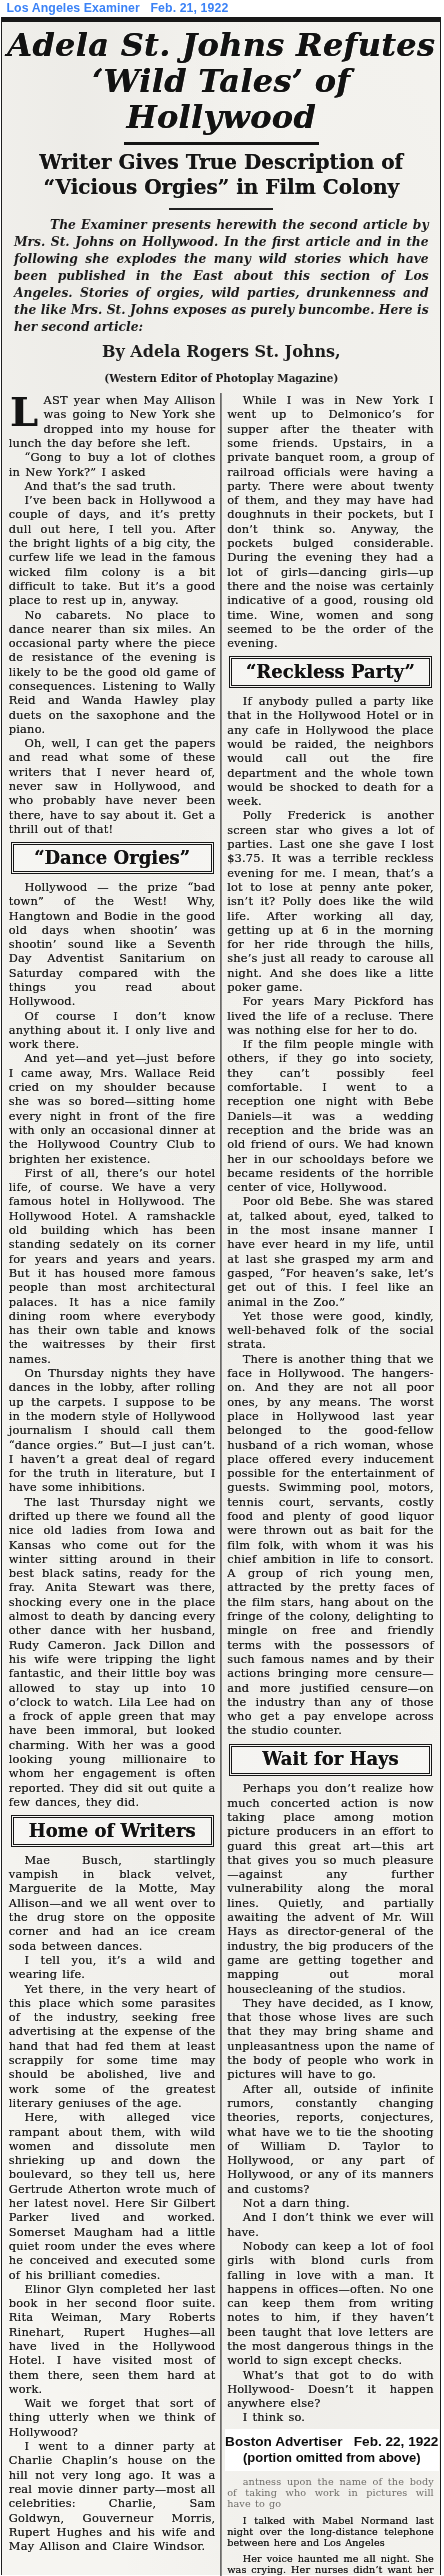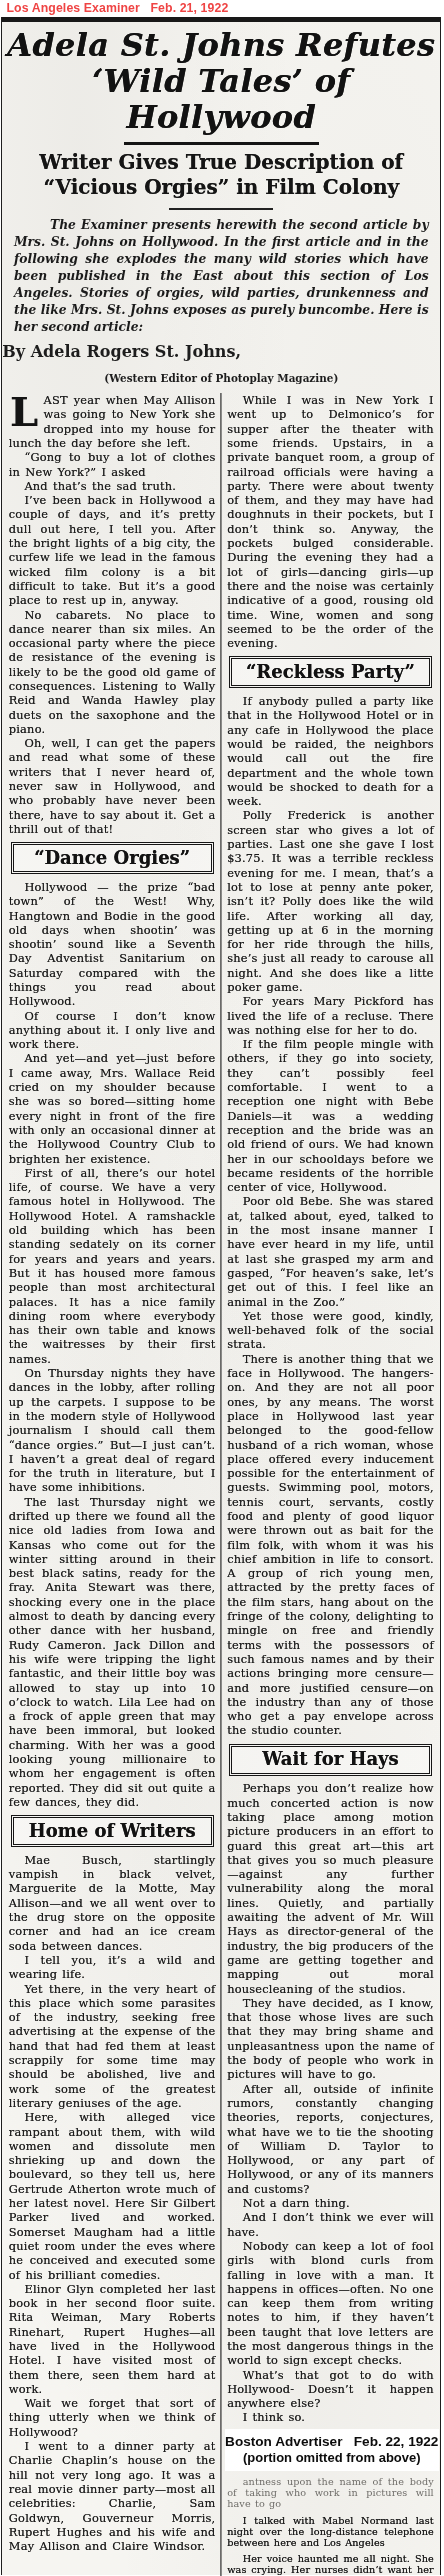--- a/index.html
+++ b/index.html
@@ -1,39 +1,39 @@
 <!DOCTYPE html>
 <html style="font-size:10.4px"><head>
 <meta charset="utf-8">
 <style>
   html,body{margin:0;padding:0;background:#ffffff;}
   .page{position:relative;width:444px;height:2576px;background:#ffffff;overflow:hidden;
         font-family:"DejaVu Serif",serif;color:#1d1d1d;}
   .top-annotation{position:absolute;top:0.6px;left:6.5px;
         font-family:"Liberation Sans",sans-serif;font-weight:bold;font-size:12.3px;
-        color:#ef4444;letter-spacing:0.1px;white-space:pre;}
+        color:#3b82f6;letter-spacing:0.1px;white-space:pre;}
   .clip{position:absolute;top:17px;left:1.3px;width:440px;height:2558px;box-sizing:border-box;
         border-left:1.9px solid #1e1e1e;border-right:1.9px solid #1e1e1e;
         background:
           radial-gradient(ellipse at 18% 6%, rgba(60,55,45,.05), transparent 42%),
           radial-gradient(ellipse at 85% 28%, rgba(60,55,45,.04), transparent 45%),
           radial-gradient(ellipse at 30% 62%, rgba(60,55,45,.045), transparent 40%),
           radial-gradient(ellipse at 70% 88%, rgba(60,55,45,.04), transparent 45%),
           #f6f5f1;}
   .headline-box{border-top:5.2px solid #181818;padding-top:5.2px;}
   .headline{font-style:italic;font-weight:bold;text-align:center;
         font-size:32px;line-height:36px;letter-spacing:0.3px;color:#121212;
         text-shadow:0 0 0.6px rgba(10,10,10,.85);}
   .headline-rule{width:195px;height:3.2px;background:#141414;margin:6.5px auto 5.2px;}
   .subhead{font-weight:bold;text-align:center;font-size:20px;line-height:25px;
         width:403px;margin:1.3px auto 0;color:#151515;text-shadow:0 0 0.5px rgba(10,10,10,.8);}
   .subrule{width:104px;height:1.9px;background:#222;margin:7.8px auto 6.5px;}
   .editor-note{font-style:italic;font-weight:bold;font-size:12.3px;line-height:17px;
         text-align:justify;margin:0;padding:0 11.7px;text-indent:36px;color:#1b1b1b;}
-  .byline{font-weight:bold;text-align:left;font-size:16px;line-height:19.5px;margin-top:6.5px;}
+  .byline{font-weight:bold;text-align:center;font-size:16px;line-height:19.5px;margin-top:6.5px;}
   .byline-title{font-weight:bold;text-align:center;font-size:10.4px;line-height:13px;margin-top:11px;}
   .columns{display:flex;padding:0 3.9px;margin-top:7.8px;}
   .col{flex:1;min-width:0;}
   .col-left{padding:0 4.5px 0 2.6px;border-right:1.3px solid rgba(35,35,35,.65);}
   .col-right{padding:0 2.6px 0 5.2px;border-left:0.6px solid rgba(35,35,35,.5);}
   .body-p{margin:0;font-size:11.4px;line-height:14.3px;text-align:justify;
         text-indent:15.6px;word-spacing:1.3px;letter-spacing:0.2px;color:#1c1c1c;
         text-shadow:0 0 0.5px rgba(25,25,25,.75);}
   .dropcap-p{text-indent:0;}
   .dropcap{float:left;font-size:40px;line-height:32px;font-weight:bold;

